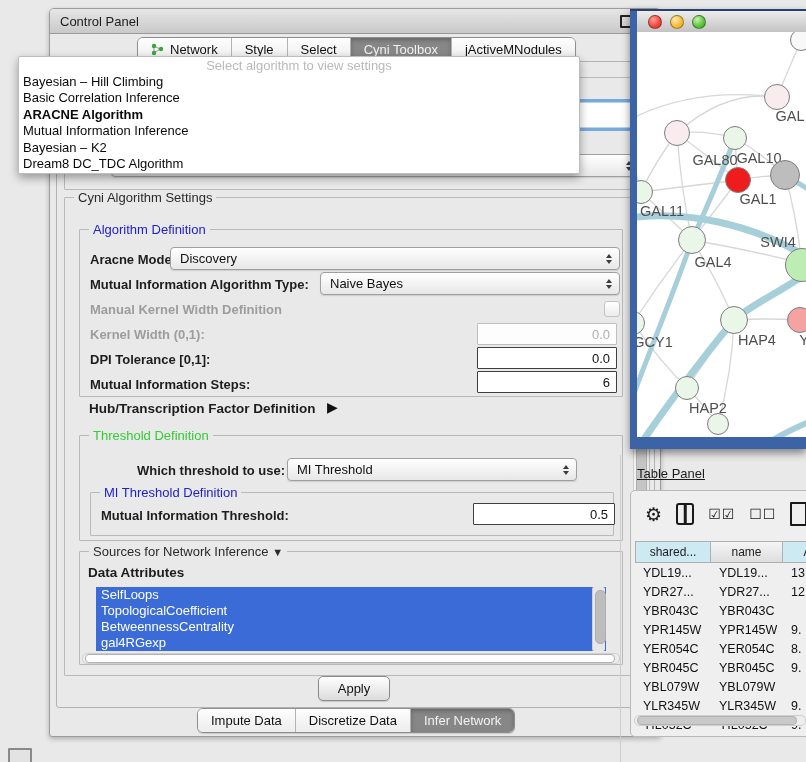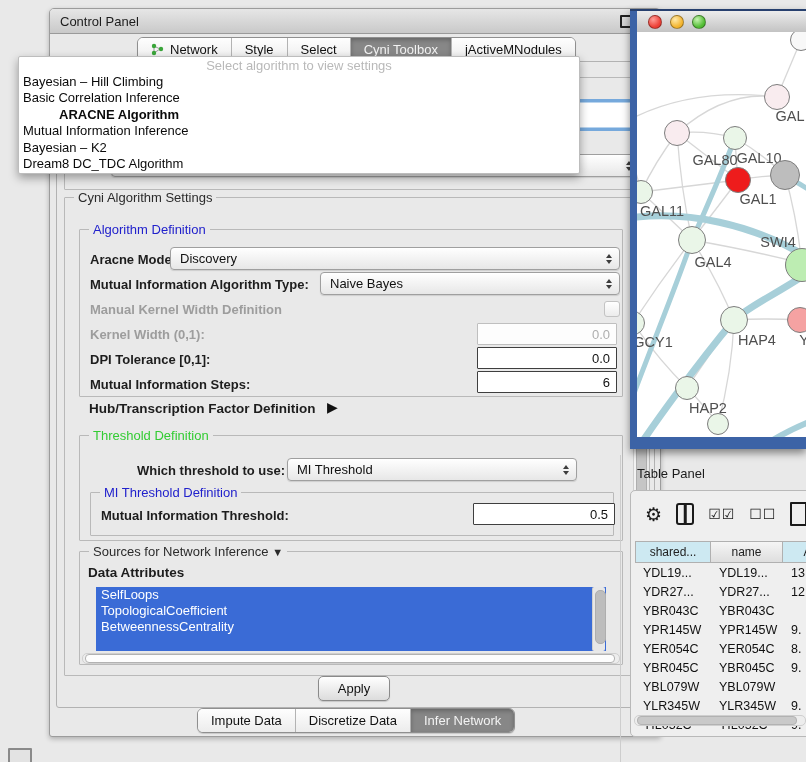--- a/index.html
+++ b/index.html
@@ -50,38 +50,38 @@
 
   .attr-list{position:absolute;background:#3a6bd6;overflow:hidden;}
   .attr-item{height:16px;line-height:16px;font-size:13px;color:#fff;padding-left:5px;white-space:nowrap;}
 
   .btn{position:absolute;height:23px;border:1px solid #8a8a8a;border-radius:5px;background:linear-gradient(#ffffff,#dcdcdc);font-size:13px;color:#111;display:flex;align-items:center;justify-content:center;box-shadow:0 1px 1px rgba(0,0,0,.15);}
 
   
   .dropdown{position:absolute;left:18px;top:56px;width:560px;height:116px;background:#fff;border:1px solid #bdbdbd;border-radius:2px;box-shadow:0 4px 10px rgba(0,0,0,.35);z-index:50;}
   .dd-prompt{height:16px;line-height:16px;text-align:center;font-size:13px;color:#b9b9b9;margin-top:1px;}
   .dd-item{height:16.4px;line-height:16.4px;font-size:13px;color:#0a0a0a;padding-left:4px;white-space:nowrap;}
-  .dd-item.bold{font-weight:bold;margin-left:36px;}
+  .dd-item.bold{font-weight:bold;}
 
   
   .blue-combo{position:absolute;border:3px solid #76a9dc;border-radius:7px;background:#fff;box-shadow:inset 0 0 0 1px #b9d4ee;}
 
   
   .netwin{position:absolute;left:630px;top:9px;width:176px;height:440px;background:#3c63a6;border-top:2px solid #27406e;box-shadow:0 4px 8px rgba(0,0,0,.45);box-sizing:border-box;}
   .net-titlebar{position:absolute;left:7px;top:0;right:0;height:21px;background:linear-gradient(#ececec,#c3c3c3);border-bottom:1px solid #8b8b8b;display:flex;align-items:center;gap:8px;padding-left:11px;}
   .tl{width:12px;height:12px;border-radius:50%;border:0.5px solid rgba(0,0,0,.35);}
   .tl.red{background:radial-gradient(circle at 35% 30%,#ff9d96,#ed3f35 65%);}
   .tl.yel{background:radial-gradient(circle at 35% 30%,#ffe9a8,#f3b42e 65%);}
   .tl.grn{background:radial-gradient(circle at 35% 30%,#c6f3b0,#52bd34 65%);}
   .net-canvas{position:absolute;left:7px;top:21px;width:169px;height:405px;background:#fff;overflow:hidden;}
   .nnode{position:absolute;border-radius:50%;border:1.4px solid #7d7d7d;box-sizing:border-box;}
   .nlabel{position:absolute;transform:translate(-50%,-50%);font-size:14.5px;color:#4f4f4f;white-space:nowrap;}
 
   
-  .tp-title{position:absolute;left:637px;top:466px;font-size:13px;color:#1c1c1c;}
+  .tp-title{position:absolute;left:637px;top:466px;font-size:13px;color:#1c1c1c;text-decoration:underline;}
   .tp-divider{position:absolute;left:620px;top:455px;width:1px;height:307px;background:#cdcdcd;}
   .tpanel{position:absolute;left:630px;top:490px;width:176px;height:245px;background:#efefef;border:1px solid #b9b9b9;border-radius:5px 0 0 5px;overflow:hidden;}
   .tp-toolbar{position:absolute;left:0;top:0;right:0;height:46px;display:flex;align-items:center;gap:14px;padding-left:14px;}
   .gear{font-size:19px;color:#1a1a1a;line-height:1;}
   .colicon{width:18px;height:18px;border:2.5px solid #1a1a1a;border-radius:3px;position:relative;}
   .colicon::after{content:"";position:absolute;left:50%;top:0;bottom:0;width:2.5px;background:#1a1a1a;transform:translateX(-50%);}
   .cbpair{font-size:14px;color:#1a1a1a;letter-spacing:1px;}
   .docicon{width:16px;height:20px;border:2px solid #1a1a1a;border-radius:1px;background:#efefef;}
   .ttable{position:absolute;left:4px;top:50px;right:-40px;}
   .trow{display:flex;height:19px;}
@@ -216,20 +216,21 @@
           </div>
         </div>
 
         <div class="group" style="left:14px;top:353px;width:542px;height:112px;">
           <span class="gtitle"><span>Sources for Network Inference</span> <span style="font-size:11px;">▼</span></span>
           <span class="flabel" style="left:8px;top:13px;font-size:13.5px;">Data Attributes</span>
           <div id="attr-list" class="attr-list" style="left:16px;top:35px;width:510px;height:64px;">
               <div class="attr-item">SelfLoops</div>
               <div class="attr-item">TopologicalCoefficient</div>
               <div class="attr-item">BetweennessCentrality</div>
+              <div class="attr-item">gal4RGexp</div>
             </div>
           <div class="vscroll" style="left:512px;top:35px;height:64px;width:12px;background:#e7e7e7;">
             <div class="vthumb" style="top:3px;height:52px;background:#bdbdbd;"></div>
           </div>
           <div class="hscroll" style="left:2px;top:101px;width:536px;">
             <div class="hthumb" style="left:2px;width:528px;"></div>
           </div>
         </div>
       </div>
 

